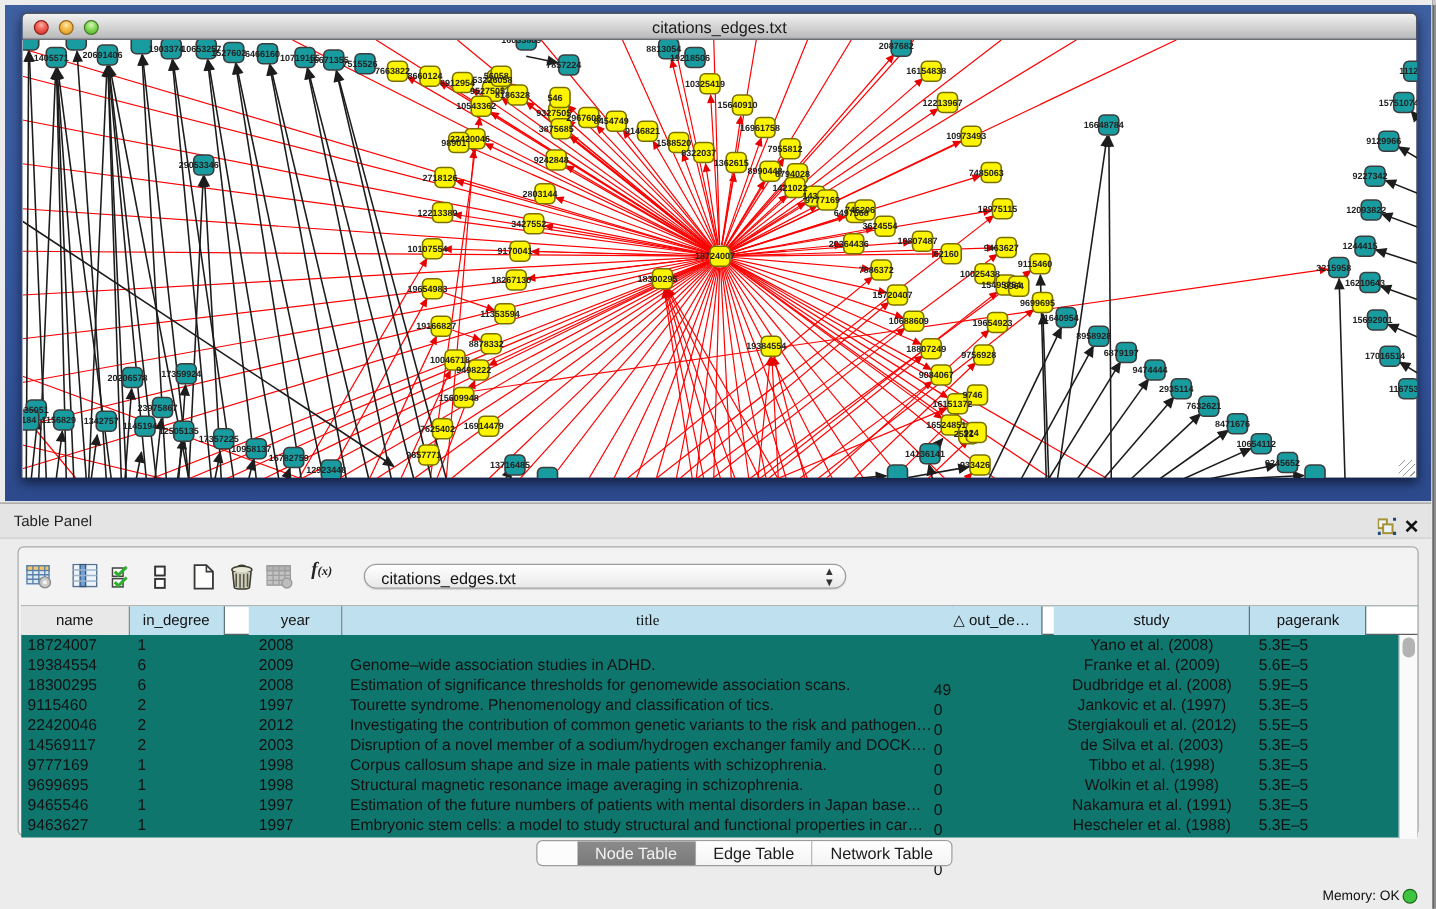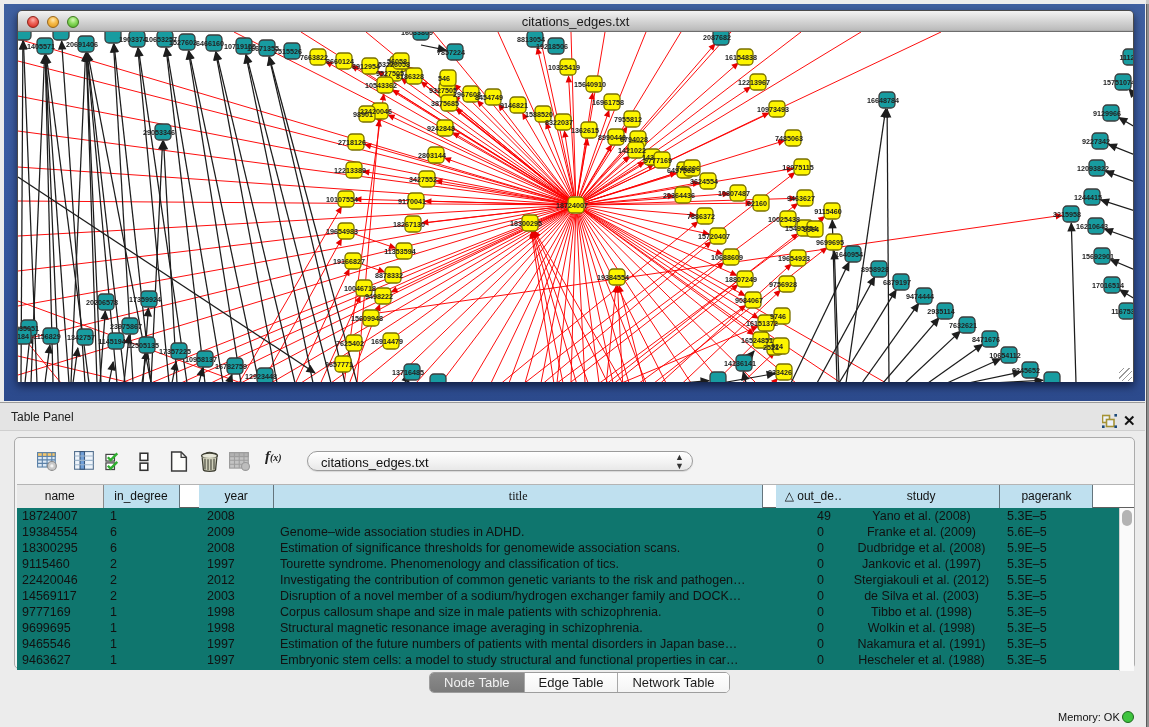--- a/index.html
+++ b/index.html
@@ -28,53 +28,53 @@
 #rsbtop { position:absolute; right:0; top:0; width:3.5px; height:4px; background:#c9c9c9; }
 
 #tp { position:absolute; left:0; top:401px; width:1145px; height:326px; background:#ececec; }
 #tphead { position:absolute; left:0; top:1px; width:100%; height:29px; background:#e4e4e4;
   border-top:1px solid #9a9a9a; border-bottom:1px solid #cfcfcf; }
 #tphead .t { position:absolute; left:11px; top:7px; font-size:12px; color:#222; }
 #float { position:absolute; left:1102px; top:11px; width:15px; height:14px; }
 #xclose { position:absolute; left:1123px; top:9px; font-size:15px; font-weight:bold; color:#111; }
 #toolwrap { position:absolute; left:14px; top:36px; width:1121px; height:232px; background:#f3f3f3;
   border:1px solid #ababab; border-radius:5px; }
-#toolbar { position:absolute; left:16px; top:0; width:100%; height:45px; }
+#toolbar { position:absolute; left:0; top:0; width:100%; height:45px; }
 .ticon { position:absolute; top:13px; }
 #dd { position:absolute; left:276px; top:13px; width:386px; height:20px; border:1px solid #9b9b9b; border-radius:10px;
   background:linear-gradient(#ffffff,#f2f2f2 60%, #e8e8e8); box-shadow:0 1px 1px rgba(0,0,0,.12); }
 #dd .lbl { position:absolute; left:13px; top:2.5px; font-size:13px; color:#111; }
 #dd .ud { position:absolute; right:8px; top:1px; font-size:9px; color:#333; letter-spacing:0; line-height:9px; text-align:center; }
 
 #tbl { position:absolute; left:2px; top:46px; width:1117px; height:186px; background:#0f766e; border-top:1px solid #b4b4b4; }
 #thead { position:absolute; left:0; top:0; width:100%; height:23px; border-bottom:1px solid #5f5f5f; background:#fff; }
 .th { position:absolute; top:0; height:23px; font-size:12px; color:#111; text-align:center; line-height:23px;
   background:#bfe0ef; border-right:1px solid #64747c; }
 #th0 { left:0; width:86.5px; background:#e8e8e8; border-right:1px solid #8a8a8a; }
 #th1 { left:86.5px; width:76px; }
 #th2 { left:182.4px; width:74.6px; }
 #th3 { left:257px; width:489.4px;font-family:Liberation Serif, serif; }
-#th4 { left:759px; width:79.6px; }
+#th4 { left:737px; width:79.6px; }
 #th5 { left:826px; width:157.4px; }
 #th6 { left:983.4px; width:93.1px; }
 #tbody { position:absolute; left:0; top:23px; width:100%; height:163px; font-size:12.5px; color:#111; }
 .tr { position:relative; height:16px; line-height:16px; white-space:nowrap; }
 .tr span { position:absolute; top:0; height:16px; overflow:hidden; }
 .c0 { left:5px; width:80px; }
 .c1 { left:93px; width:88px; }
 .c2 { left:190px; width:66px; }
 .c3 { left:263px; width:482px; }
-.c4 { left:800px; width:66px; }
+.c4 { left:730px; width:66px;margin-top:36px; }
 .c5 { left:826px; width:157px; text-align:center; }
 .c6 { left:990px; width:90px; }
 #vsb { position:absolute; right:0px; top:23px; width:15px; height:163px; background:#fafafa; border-left:1px solid #d0d0d0; }
 #vsb .thumb { position:absolute; left:2px; top:2px; width:10px; height:16px; background:#b3b3b3; border-radius:5px; }
 
 #tabs { position:absolute; left:429px; top:271px; height:21px; display:flex;
-  border:1px solid #9d9d9d; border-radius:5px; overflow:hidden; background:#fcfcfc; }
+  border:1px solid #9d9d9d; border-radius:5px; overflow:hidden; background:#fcfcfc;padding-left:32px; }
 .tab { font-size:13px; padding:0 14px; line-height:20px; color:#1b1b1b; border-right:1px solid #a8a8a8; background:linear-gradient(#ffffff,#f4f4f4); }
 .tab:last-child { border-right:none; }
 .tab.sel { background:linear-gradient(#8b8b8b,#7a7a7a); color:#f2f2f2; }
 #mem { position:absolute; left:1058px; top:310px; font-size:11px; color:#111; }
 #memdot { position:absolute; left:1122px; top:310px; width:12px; height:12px; border-radius:50%;
   background:#3ec43e; border:1.5px solid #1d661d; }
 </style></head>
 <body>
 <div id="app">
   <div id="desk"></div>

